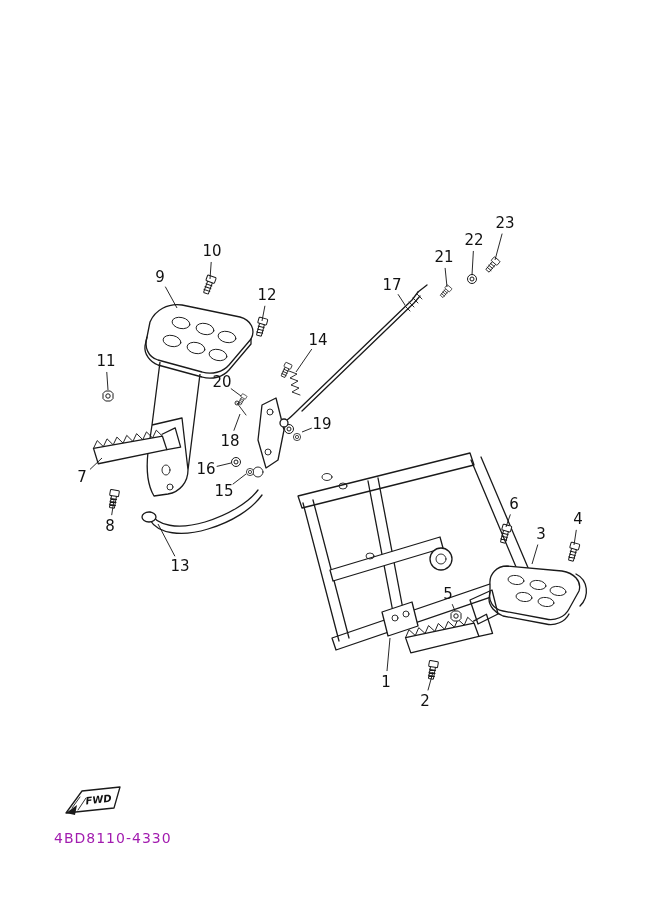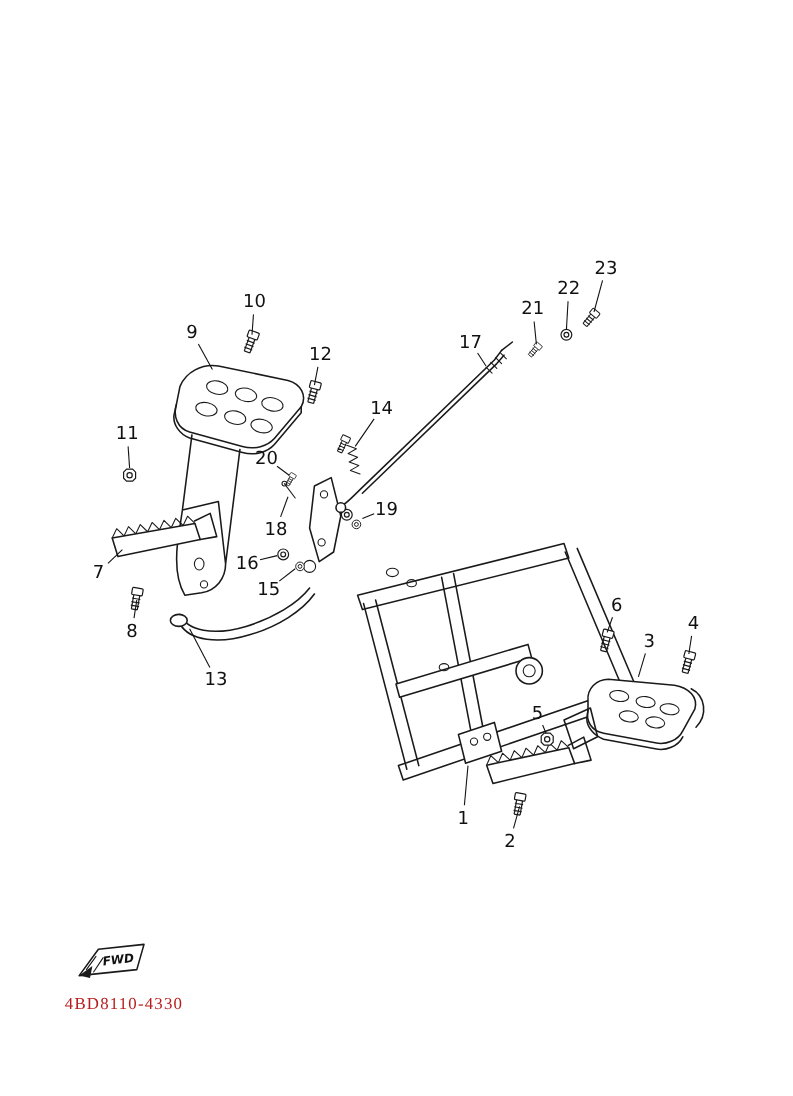--- a/index.html
+++ b/index.html
@@ -11,23 +11,22 @@
   .art      { fill:none; stroke:#1a1a1a; stroke-width:1.3; stroke-linecap:round; stroke-linejoin:round; }
   .art-thin { fill:none; stroke:#1a1a1a; stroke-width:0.9; stroke-linecap:round; stroke-linejoin:round; }
   .fill-art { fill:#ffffff; stroke:#1a1a1a; stroke-width:1.3; stroke-linejoin:round; }
   #callout-layer text {
     font-family:"DejaVu Sans", sans-serif; font-size:15px; fill:#111;
     text-anchor:middle;
   }
   #callout-layer line { stroke:#111; stroke-width:0.9; }
   .fwd-text { font-family:"DejaVu Sans", sans-serif; font-size:10px; font-weight:bold; font-style:italic; fill:#111; }
   .footer-code {
-    position:absolute; left:54px; top:830px; font-size:14px; color:#b91c1c;
+    position:absolute; left:54px; top:830px; font-size:14px; color:#a21caf;
     letter-spacing:1px;
-    font-family:Liberation Serif, serif;
   }
 </style>
 </head>
 <body>
 
 <div class="page">
 
   <svg class="diagram" width="661" height="913" viewBox="0 0 661 913" xmlns="http://www.w3.org/2000/svg" xmlns:xlink="http://www.w3.org/1999/xlink">
 
     <defs>

